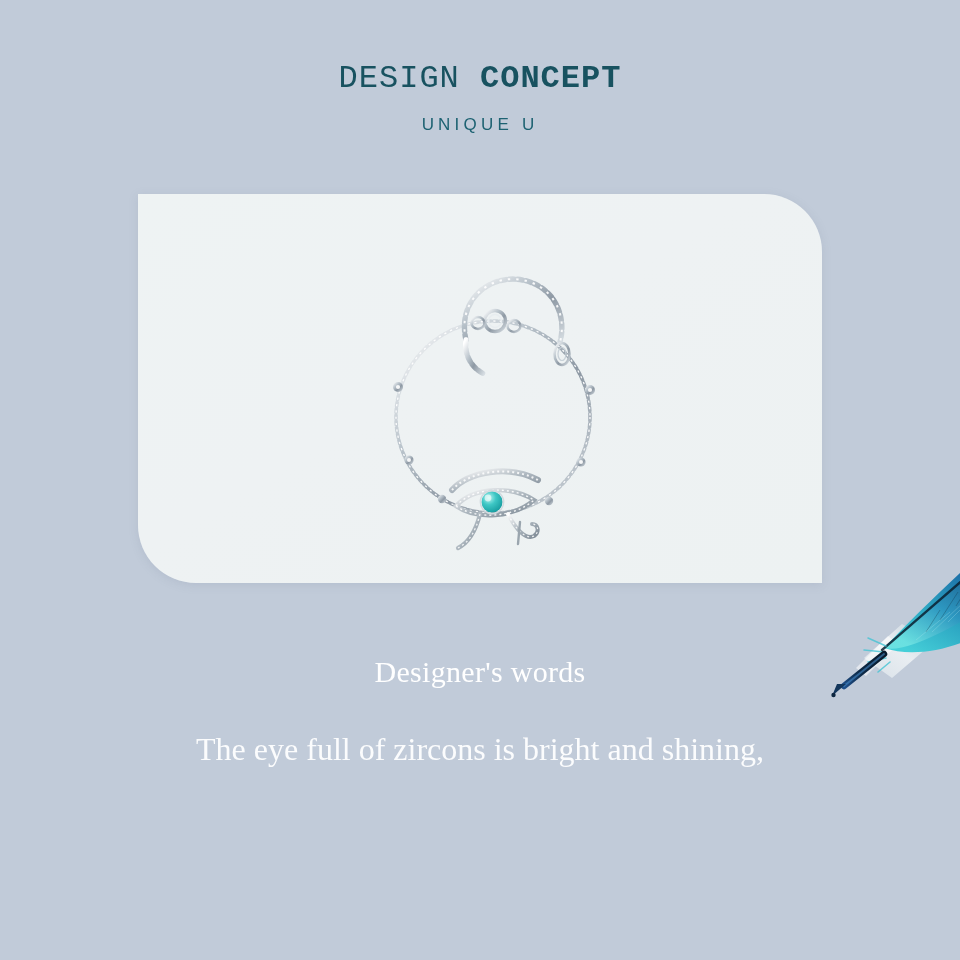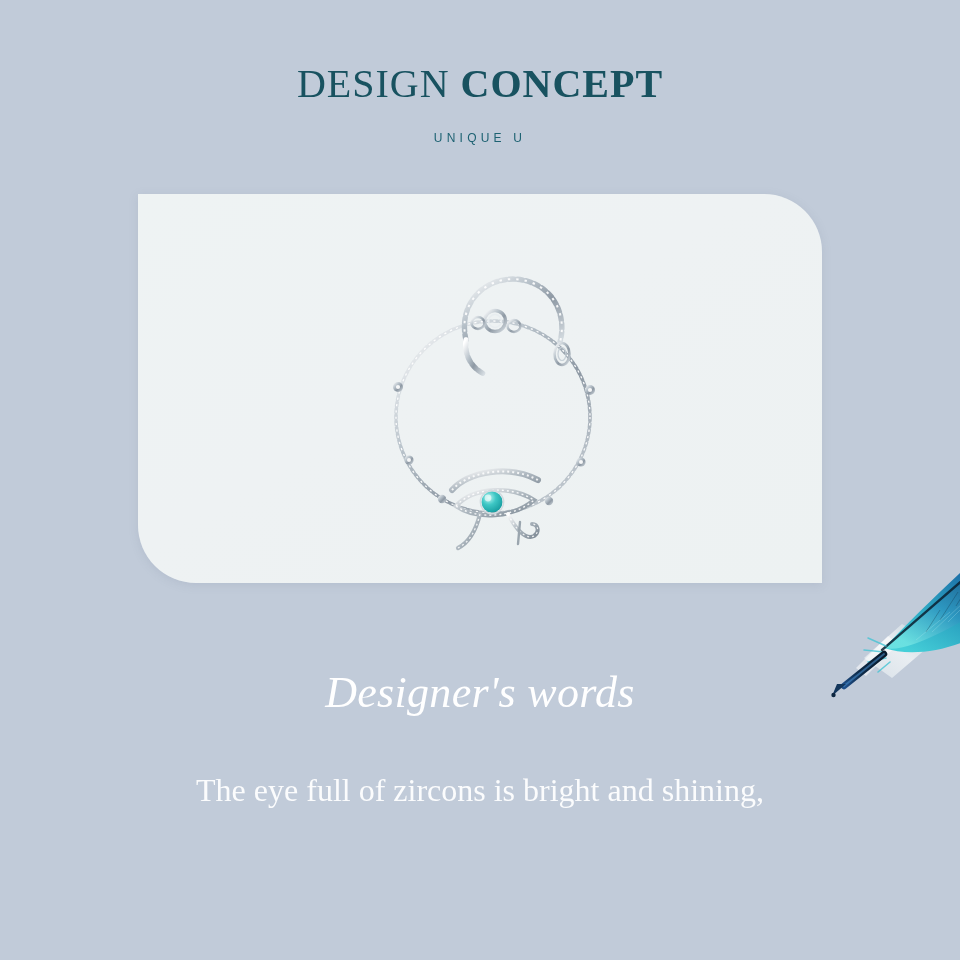--- a/index.html
+++ b/index.html
@@ -12,36 +12,36 @@
   }
 
   
   .header{
     position:absolute;top:0;left:0;width:960px;
     text-align:center;
     padding-top:62px;
     box-sizing:border-box;
   }
   .title{
-    font-family:Liberation Serif, serif;
-    font-size:40px;
+    font-family:Liberation Mono, monospace;
+    font-size:32px;
     color:#185260;
     letter-spacing:1px;
     line-height:1.08;
     margin:0;
     white-space:nowrap;
   }
   .title .light{font-weight:400;}
   .title .bold{font-weight:700;}
   .subtitle{
     font-family:"Liberation Sans", sans-serif;
-    font-size:12px;
+    font-size:17px;
     color:#1d6272;
     letter-spacing:4.2px;
-    margin:8px;
+    margin:0;
     padding-top:18px;
     font-weight:400;
   }
 
   
   .card{
     position:absolute;
     left:138px;top:194px;
     width:684px;height:389px;
     background:linear-gradient(150deg,#eef3f3 0%,#eef2f3 45%,#edf2f2 100%);
@@ -73,26 +73,25 @@
   .quill svg{display:block;width:100%;height:100%;overflow:visible;}
 
   
   .footer{
     position:absolute;
     top:655px;left:0;width:960px;
     text-align:center;
   }
   .designer-heading{
     font-family:"Liberation Serif", serif;
-    font-size:44px;
+    font-size:30px;
     color:#ffffff;
-    margin:12px;
+    margin:0;
     font-weight:400;
     letter-spacing:.3px;
-    font-style:italic;
   }
   .designer-body{
     font-family:"Liberation Serif", serif;
     font-size:32px;
     color:#fbfcfd;
     line-height:1.9;
     margin:0;
     padding-top:30px;
     font-weight:400;
   }

